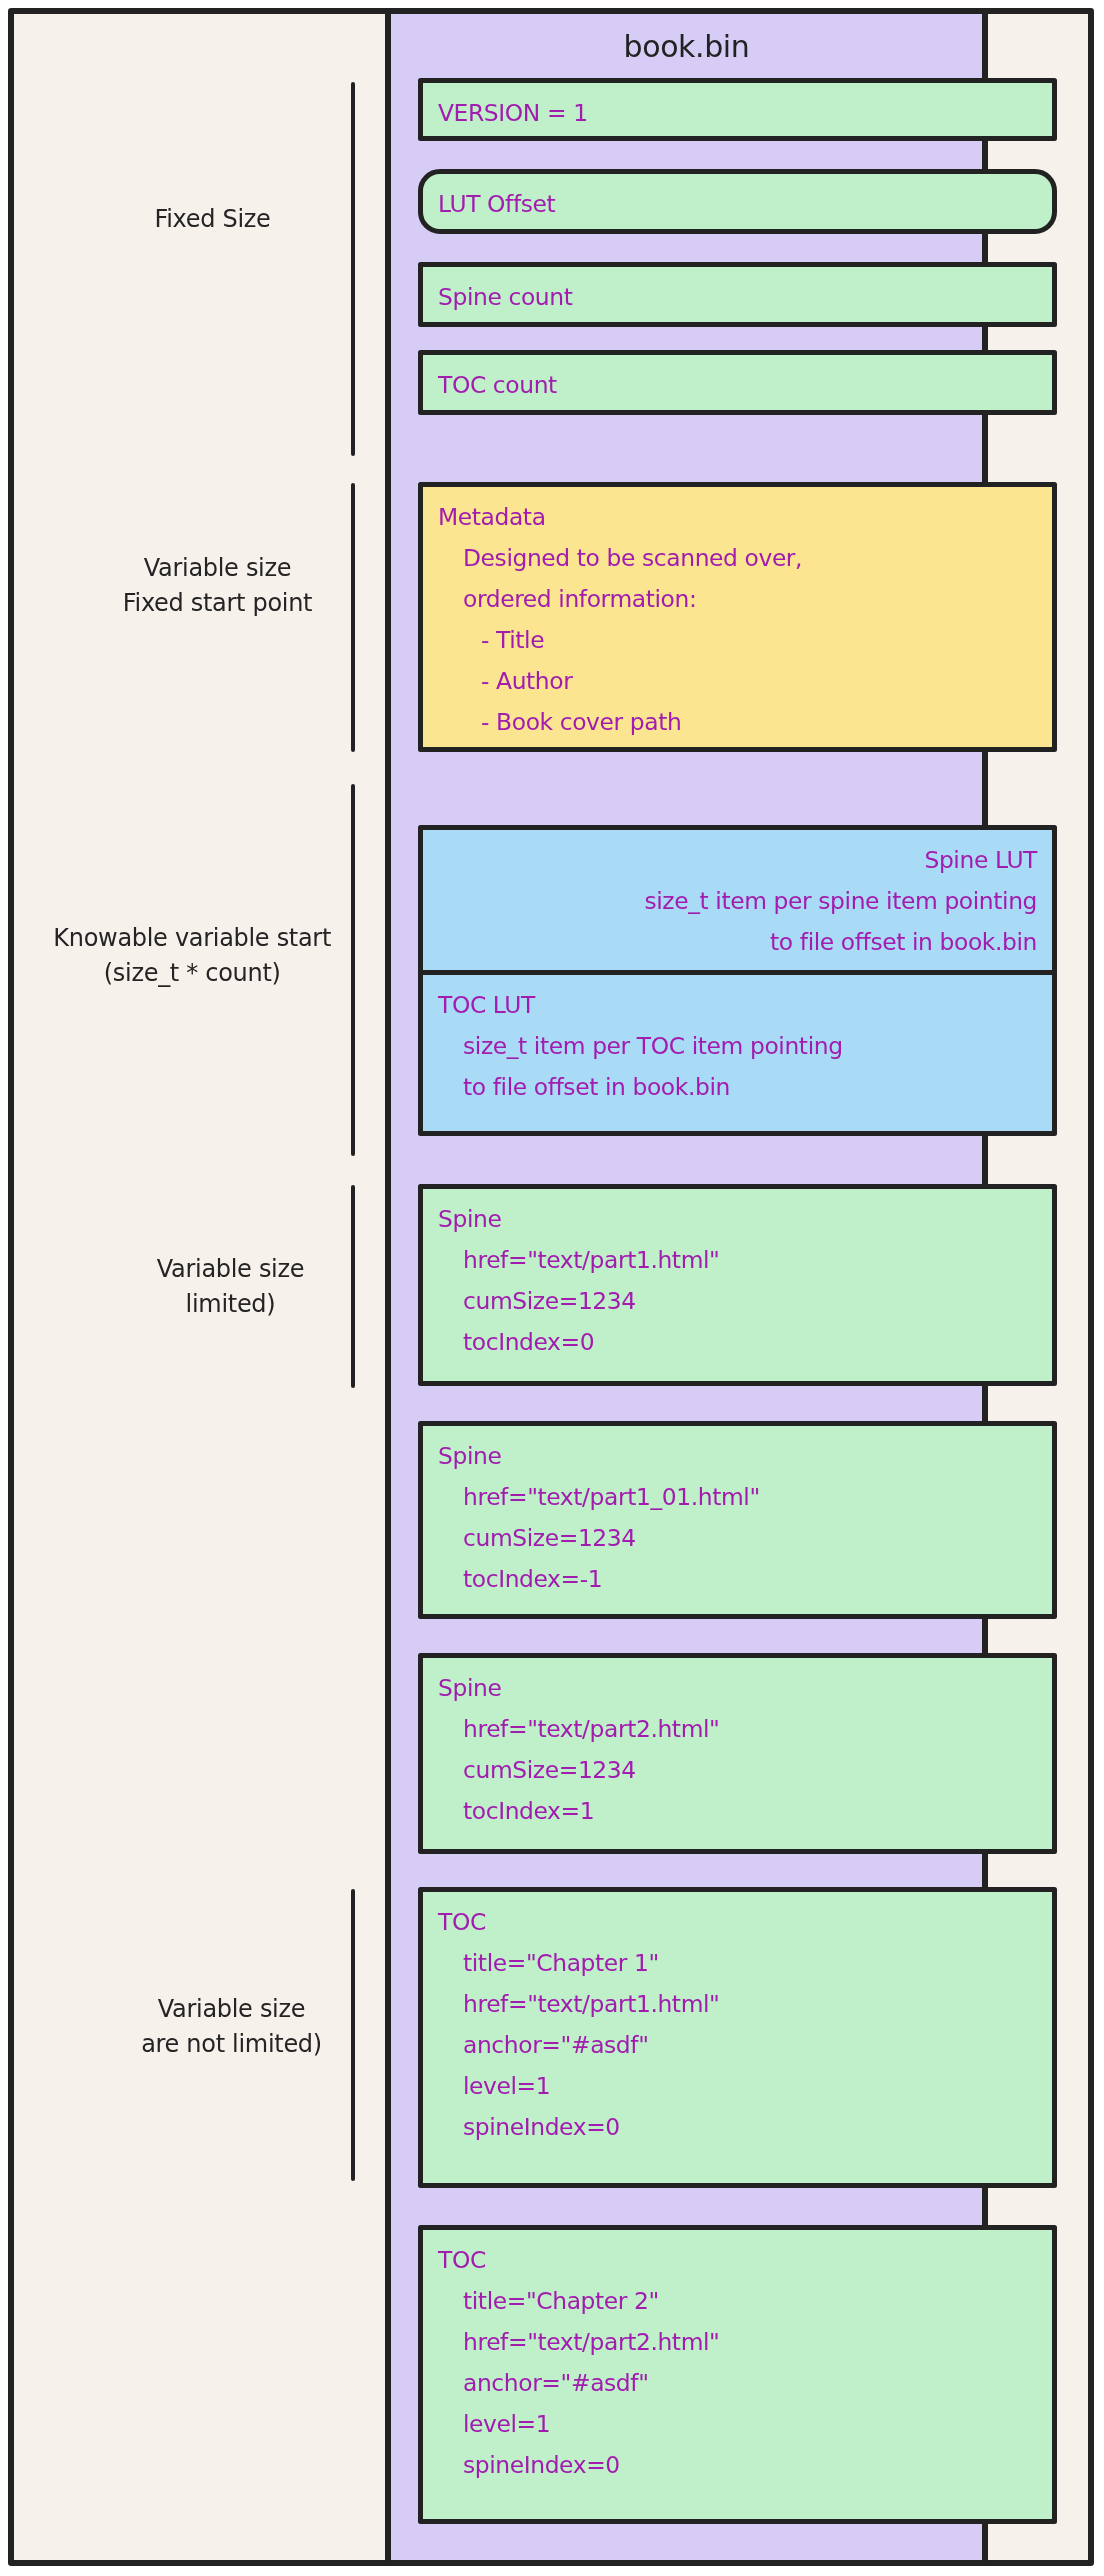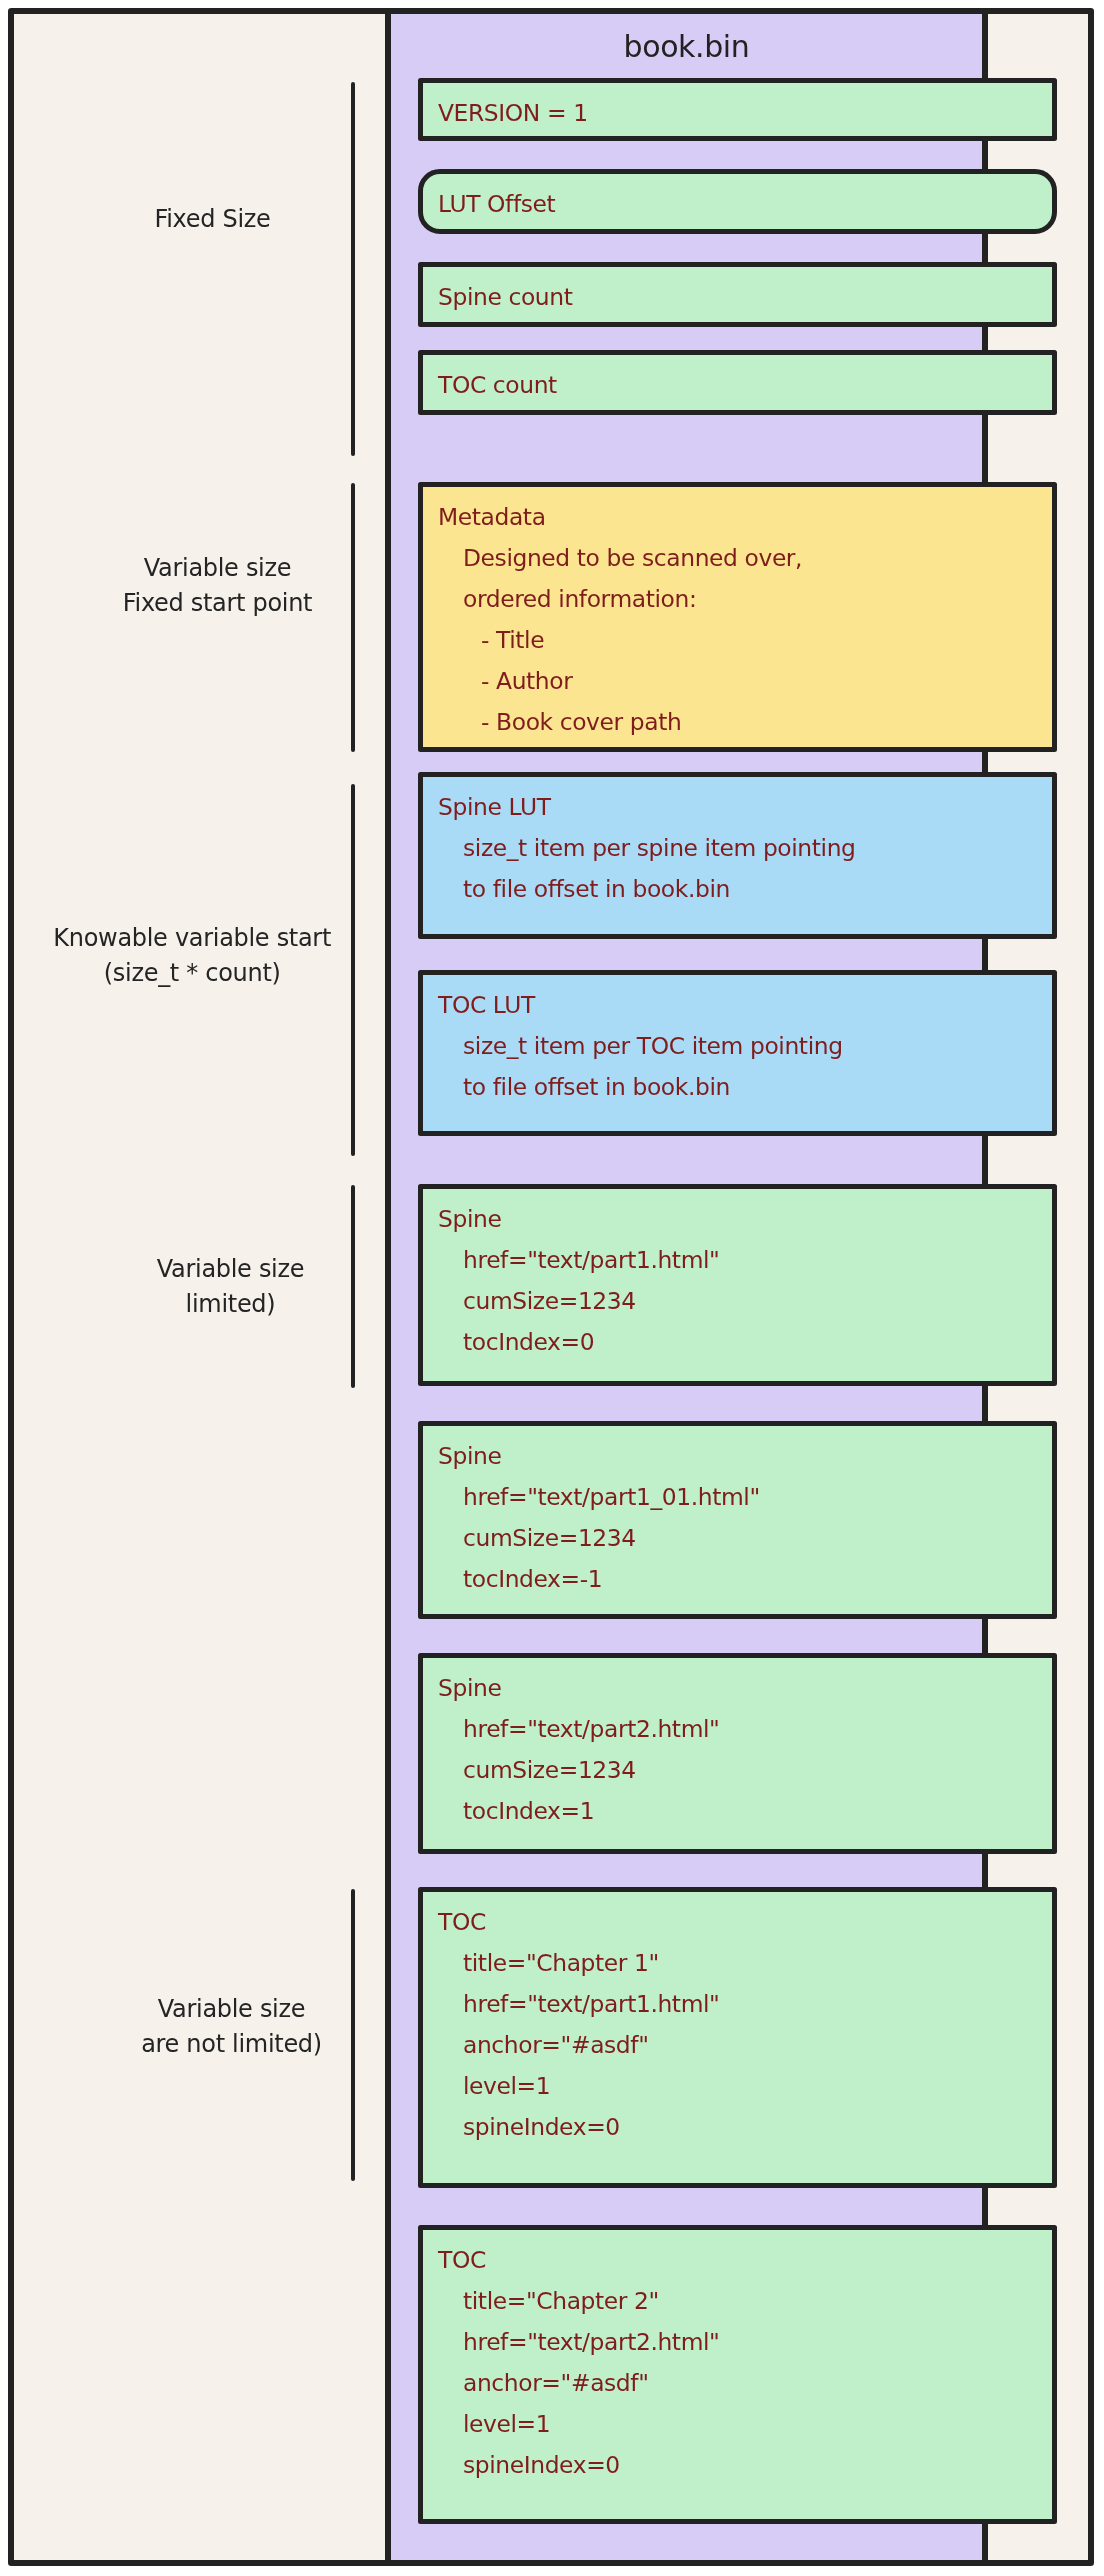--- a/index.html
+++ b/index.html
@@ -42,21 +42,21 @@
     padding:9.2px 15px 0 15px;
     overflow:hidden;
   }
   .c-green{background:var(--block-green);}
   .c-yellow{background:var(--block-yellow);}
   .c-blue{background:var(--block-blue);}
   .block-line{
     font-size:23.4px;line-height:41px;
     letter-spacing:-0.4px;
     white-space:nowrap;
-    color:#7f1d1d;
+    color:#a21caf;
   }
   .ind-1{padding-left:25px;}
   .ind-2{padding-left:43px;}
   .side-label{
     position:absolute;
     width:351px;
     text-align:center;
     font-size:24px;line-height:35px;
     letter-spacing:-0.3px;
     color:#242424;
@@ -119,21 +119,21 @@
           <div class="block-line">TOC count</div>
         </div>
         <div class="block c-yellow" style="top: 468px; height: 270px;">
           <div class="block-line">Metadata</div>
           <div class="block-line ind-1">Designed to be scanned over,</div>
           <div class="block-line ind-1">ordered information:</div>
           <div class="block-line ind-2">- Title</div>
           <div class="block-line ind-2">- Author</div>
           <div class="block-line ind-2">- Book cover path</div>
         </div>
-        <div class="block c-blue" style="top: 758px; height: 167px;">
+        <div class="block c-blue" style="top: 811px; height: 167px; text-align: right;">
           <div class="block-line">Spine LUT</div>
           <div class="block-line ind-1">size_t item per spine item pointing</div>
           <div class="block-line ind-1">to file offset in book.bin</div>
         </div>
         <div class="block c-blue" style="top: 956px; height: 166px;">
           <div class="block-line">TOC LUT</div>
           <div class="block-line ind-1">size_t item per TOC item pointing</div>
           <div class="block-line ind-1">to file offset in book.bin</div>
         </div>
         <div class="block c-green" style="top: 1170px; height: 202px;">

